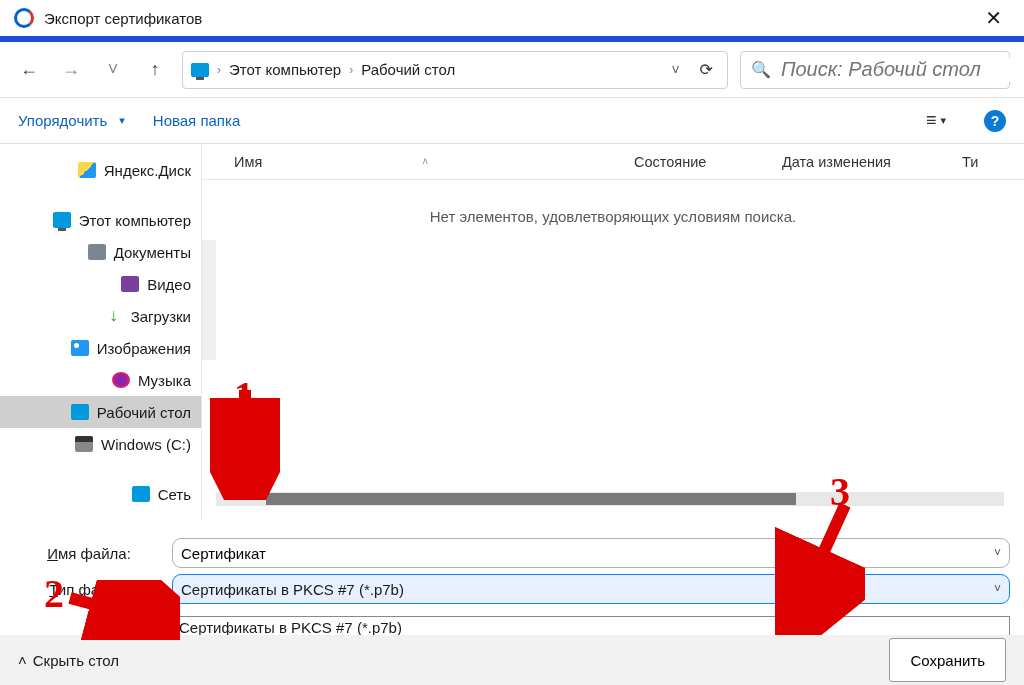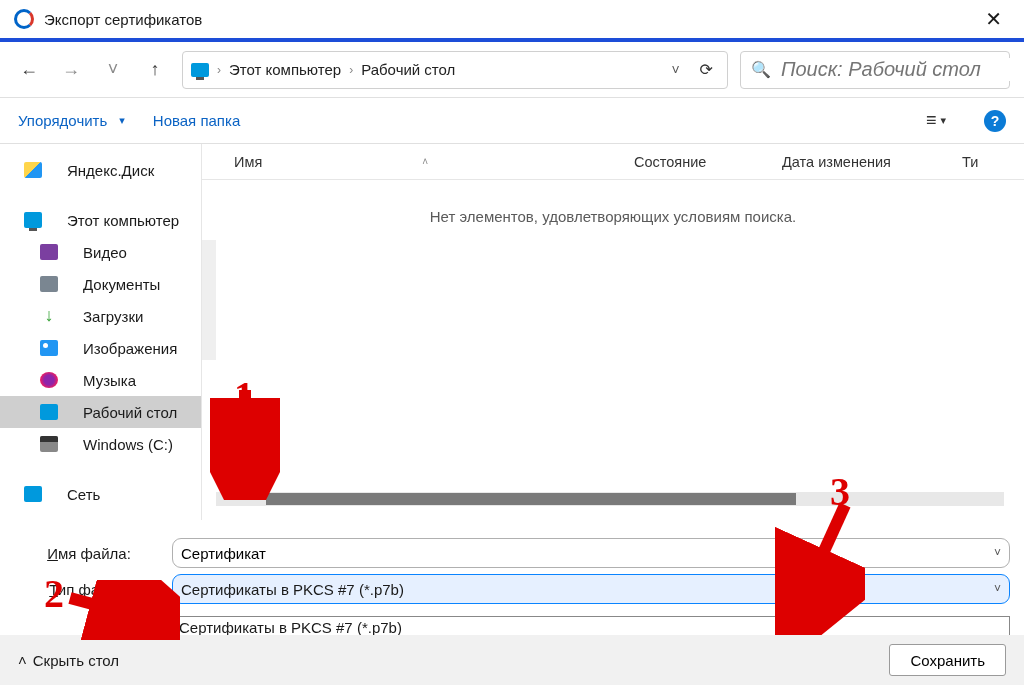--- a/index.html
+++ b/index.html
@@ -13,21 +13,21 @@
   position: relative;
   color: #1a1a1a;
 }
 
 
 .titlebar {
   display: flex;
   align-items: center;
   height: 42px;
   padding: 0 14px;
-  border-bottom: 4px solid #1d4ed8;
+  border-bottom: 6px solid #1d4ed8;
 }
 .titlebar .app-icon {
   width: 20px; height: 20px;
   border-radius: 50%;
   border: 3px solid #0064c8;
   border-right-color: #d9372b;
   margin-right: 10px;
 }
 .titlebar .title { font-size: 15px; color: #1a1a1a; }
 .titlebar .spacer { flex: 1; }
@@ -115,23 +115,24 @@
 .sidebar {
   width: 202px;
   overflow:hidden;
   border-right: 1px solid #e6e6e6;
   padding-top: 10px;
 }
 .tree-item {
   height: 32px;
   display:flex; align-items:center;
   padding: 0 10px 0 24px;
-  gap: 25px;
+  gap: 8px;
   cursor:pointer;
   font-size:15px;
+  justify-content:flex-end;
 }
 .tree-item.sub { padding-left: 40px; }
 .tree-item.sel { background:#cfcfcf; }
 .tree-item .ic { width:18px;height:16px; display:inline-block; }
 .ic-yadisk{ background: linear-gradient(135deg,#ffd54a 50%,#2196f3 50%); border-radius:2px;}
 .ic-pc{ background:#0099dd; border-radius:2px; position:relative;}
 .ic-pc::after{content:'';position:absolute;bottom:-3px;left:5px;width:8px;height:3px;background:#555;}
 .ic-video{ background:#7b3fa0; border-radius:2px;}
 .ic-docs{ background:#7a8691; border-radius:2px;}
 .ic-dl{ color:#3aa53a; font-size:18px; text-align:center; line-height:14px;}
@@ -208,21 +209,21 @@
 
 .footer{
   position:absolute; bottom:0; left:0; right:0;
   height:50px; background:#f1f1f1;
   display:flex; align-items:center; padding:0 18px;
   gap:14px;
 }
 .footer .hide-link{ display:flex; align-items:center; gap:6px; cursor:pointer; font-size:15px;}
 .footer .spacer{flex:1;}
 .footer .btn{
-  height:32px; padding:0 20px; border:1px solid #9a9a9a; border-radius:3px;
+  height:44px; padding:0 20px; border:1px solid #9a9a9a; border-radius:3px;
   background:#fff; cursor:pointer; font-size:15px;
 }
 
 
 .anno{ position:absolute; pointer-events:none; }
 .num{ font-size:40px; font-weight:bold; color:#d00; font-family: Georgia, serif;}
 .arrow-svg{ position:absolute; }
 </style>
 </head>
 <body>
@@ -276,26 +277,26 @@
     <div class="tree-item">
         <span class="ic ic-yadisk"></span>
         <span>Яндекс.Диск</span>
       </div>
     <div class="tree-gap"></div>
     <div class="tree-item">
         <span class="ic ic-pc"></span>
         <span>Этот компьютер</span>
       </div>
     <div class="tree-item sub">
+        <span class="ic ic-docs"></span>
+        <span>Документы</span>
+      </div>
+    <div class="tree-item sub">
         <span class="ic ic-video"></span>
         <span>Видео</span>
-      </div>
-    <div class="tree-item sub">
-        <span class="ic ic-docs"></span>
-        <span>Документы</span>
       </div>
     <div class="tree-item sub">
         <span class="ic ic-dl">↓</span>
         <span>Загрузки</span>
       </div>
     <div class="tree-item sub">
         <span class="ic ic-img"></span>
         <span>Изображения</span>
       </div>
     <div class="tree-item sub">

